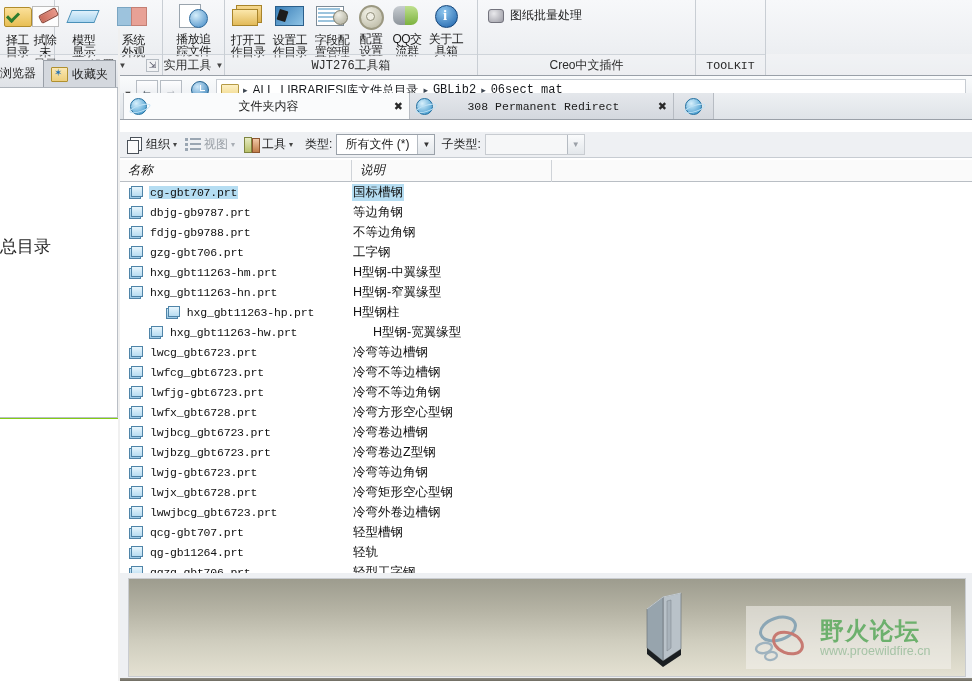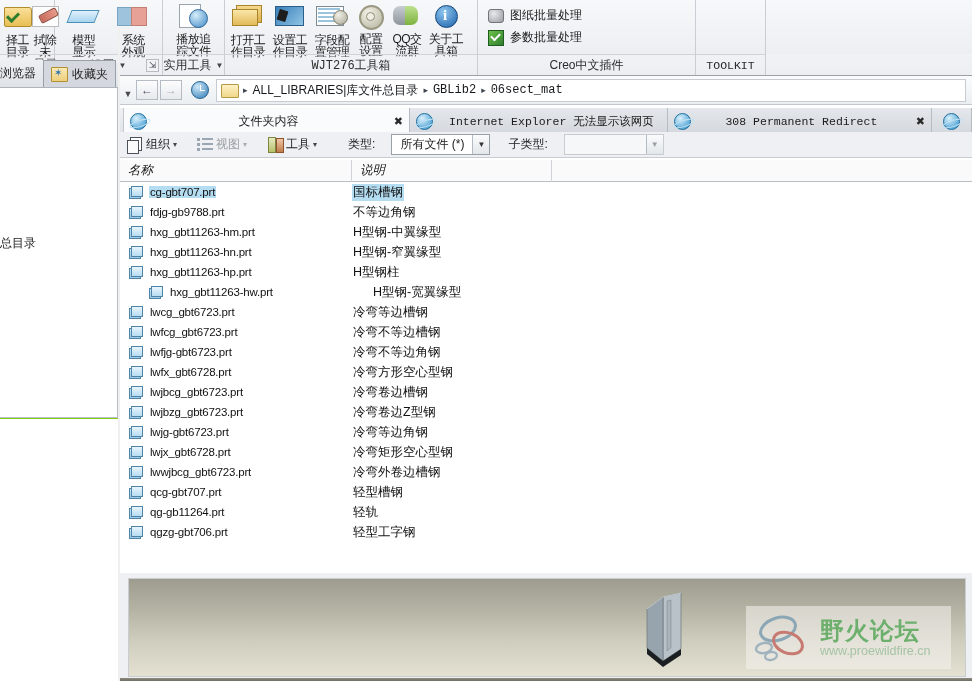--- a/index.html
+++ b/index.html
@@ -137,21 +137,21 @@
   }
   .fav-ico { width:16px;height:14px;position:relative;display:inline-block; }
   .fav-ico:before{content:"";position:absolute;left:0;top:0;width:15px;height:13px;
     background:linear-gradient(180deg,#fbe8b4,#edcf7d);border:1px solid #b0902f;border-radius:1px;}
   .fav-ico:after{content:"\2736";position:absolute;left:3px;top:-1px;color:#1f6fb5;font-size:10px;line-height:14px;}
   .navpanel {
     position:absolute; left:0; top:28px; width:118px; height:330px;
     background:#fff; border-right:1px solid #b9bec5; border-bottom:1px solid #b9bec5;
   }
   .navpanel .treetext {
-    position:absolute; left:0; top:147px; font-size:12px; color:#1f1f1f; white-space:nowrap;
+    position:absolute; left:0; top:147px; font-size:17px; color:#1f1f1f; white-space:nowrap;
   }
   .leftfill {
     position:absolute; left:0; top:359px; width:120px; height:322px; background:#fff;
   }
   .leftsplit {
     position:absolute; left:118px; top:28px; width:2px; height:653px; background:#f0f0f0;
   }
 
   
   .main { position:absolute; left:120px; top:76px; width:852px; height:605px; background:#fff; }
@@ -184,21 +184,21 @@
   .crumb-folder:before{content:"";position:absolute;left:0;top:0;width:16px;height:12px;
     background:linear-gradient(180deg,#fdf0c4,#f0d88b);border:1px solid #b59a45;border-radius:1px;}
   .crumb {
     font-family:"Liberation Mono","DejaVu Sans Mono",monospace;
     font-size:12px; color:#15181c; white-space:nowrap;
   }
   .crumb.cjk { font-family:"Liberation Sans",sans-serif; }
   .crumb-sep { color:#3c4550; font-size:9px; padding:0 1px; }
 
   .tabstrip {
-    position:absolute; left:0; top:32px; width:852px; height:27px;
+    position:absolute; left:0; top:17px; width:852px; height:27px;
     background:linear-gradient(180deg,#eef0f3,#dfe3e8);
     border-bottom:1px solid #9aa0a8;
     display:flex; align-items:stretch;
   }
   .tabstrip .lead { width:4px; border-right:1px solid #c2c7cd; }
   .btab {
     display:flex; align-items:center; gap:6px; padding:0 6px;
     border-right:1px solid #b7bcc3; font-size:12px; white-space:nowrap;
     position:relative;
   }
@@ -209,21 +209,21 @@
     border:1px solid #1f6d9e; position:relative; flex:none; }
   .ie-ico:after{content:"";position:absolute;left:-2px;top:6px;width:20px;height:5px;border-radius:50%;
     border:1px solid #bfe2f5; transform:rotate(-18deg);}
   .btab .ttl { flex:1; text-align:center; padding:0 10px; }
   .btab .ttl.mono { font-family:"Liberation Mono","DejaVu Sans Mono",monospace; font-size:11.5px; }
   .tabx { font-size:11px; color:#2a2a2a; font-weight:bold; padding-left:4px; }
 
   .cmdbar {
     position:absolute; left:0; top:56px; width:852px; height:26px;
     background:#eef0f3; border-bottom:1px solid #c7ccd2;
-    display:flex; align-items:center; gap:16px; padding:0 5px;
+    display:flex; align-items:center; gap:4px; padding:0 5px;
   }
   .cmd { display:flex; align-items:center; gap:3px; font-size:12px; color:#1b1b1b; padding:0 2px; }
   .cmd.dim { color:#9aa0a7; }
   .cmd .cv { font-size:8px; color:#444; }
   .cmd.dim .cv { color:#a8adb4; }
   .ci { width:16px;height:15px;position:relative;flex:none; }
   .ci.organize:before{content:"";position:absolute;left:3px;top:0;width:10px;height:12px;border:1px solid #4a5159;background:#fff;}
   .ci.organize:after{content:"";position:absolute;left:0;top:3px;width:10px;height:12px;border:1px solid #4a5159;background:#fbfbfb;}
   .ci.view:before{content:"";position:absolute;left:0;top:1px;width:3px;height:3px;background:#9aa6b2;
     box-shadow:0 5px 0 #9aa6b2,0 10px 0 #9aa6b2;}
@@ -259,21 +259,21 @@
     background:#fff; overflow:hidden;
   }
   .frow { height:20px; display:flex; align-items:center; }
   .frow .fname { display:flex; align-items:center; gap:7px; padding-left:9px; width:232px; }
   .fico { width:13px;height:12px;position:relative;flex:none; }
   .fico:before{content:"";position:absolute;left:0;top:2px;width:10px;height:9px;
     background:linear-gradient(180deg,#c9e7f7,#9cc9e6);border:1px solid #4f84a8;}
   .fico:after{content:"";position:absolute;left:2px;top:0;width:10px;height:9px;
     background:linear-gradient(180deg,#e8f6fd,#b8dcf1);border:1px solid #4f84a8;}
   .fname .ftxt {
-    font-family:Liberation Sans, sans-serif;
+    font-family:Liberation Mono, monospace;
     font-size:11.5px; color:#111; white-space:nowrap; letter-spacing:-0.2px;
   }
   .frow .fdesc { font-size:12.5px; color:#111; white-space:nowrap; }
   .frow.sel .hl { background:#b5ddf2; }
   .hl { display:inline-block; padding:0 1px; }
 
   .previewwrap {
     position:absolute; left:0; top:497px; width:852px; height:108px;
     background:#eef0f3; padding:5px 6px 4px 8px;
   }
@@ -415,24 +415,20 @@
       <div class="rgroup-label">
         <span class="cap" style="font-family:'Liberation Mono',monospace;font-size:12px">WJT276工具箱</span>
       </div>
     </div>
 
     <div class="rgroup" style="left:478px;width:218px">
       <div class="rgroup-body" style="display:block;padding-top:4px">
         <div class="plugrow">
           <span class="pico batch-dwg"></span>
           <span class="ptxt">图纸批量处理</span>
-        </div>
-        <div class="plugrow">
-          <span class="pico batch-par"></span>
-          <span class="ptxt">参数批量处理</span>
         </div>
       </div>
       <div class="rgroup-label">
         <span class="cap">Creo中文插件</span>
       </div>
     </div>
 
     <div class="rgroup" style="left:696px;width:70px">
       <div class="rgroup-body"></div>
       <div class="rgroup-label">
@@ -487,25 +483,20 @@
       </div>
     </div>
 
     <div class="tabstrip">
       <div class="lead"></div>
       <div class="btab active" style="width:286px">
         <span class="ie-ico"></span>
         <span class="ttl">文件夹内容</span>
         <span class="tabx">✖</span>
       </div>
-      <div class="btab inactive" style="width:258px">
-        <span class="ie-ico"></span>
-        <span class="ttl mono">Internet Explorer 无法显示该网页</span>
-        <span class="tabx">✖</span>
-      </div>
       <div class="btab inactive" style="width:264px">
         <span class="ie-ico"></span>
         <span class="ttl mono">308 Permanent Redirect</span>
         <span class="tabx">✖</span>
       </div>
       <div class="btab inactive" style="width:40px;justify-content:center">
         <span class="ie-ico"></span>
       </div>
     </div>
 
@@ -518,21 +509,21 @@
       <div class="cmd dim">
         <span class="ci view"></span>
         <span class="lbltxt" style="color:#9aa0a7">视图</span>
         <span class="cv">▾</span>
       </div>
       <div class="cmd">
         <span class="ci tools"></span>
         <span class="lbltxt">工具</span>
         <span class="cv">▾</span>
       </div>
-      <span class="lbltxt" style="margin-left:13px">类型:</span>
+      <span class="lbltxt" style="margin-left:6px">类型:</span>
       <div class="selbox">
         <span class="sv">所有文件 (*)</span>
         <span class="sarrow">▼</span>
       </div>
       <span class="lbltxt" style="margin-left:2px">子类型:</span>
       <div class="selbox empty">
         <span class="sv" style="flex:1"></span>
         <span class="sarrow">▼</span>
       </div>
     </div>
@@ -551,40 +542,54 @@
         <div class="frow sel">
           <div class="fname" style="width: 232px;">
             <span class="fico"></span>
             <span class="ftxt"><span class="hl">cg-gbt707.prt</span></span>
           </div>
           <div class="fdesc"><span class="hl">国标槽钢</span></div>
         </div>
         <div class="frow">
           <div class="fname" style="width: 232px;">
             <span class="fico"></span>
+            <span class="ftxt"><span class="hl">dbjg-gb9787.prt</span></span>
+          </div>
+          <div class="fdesc"><span class="hl">等边角钢</span></div>
+        </div>
+        <div class="frow">
+          <div class="fname" style="width: 232px;">
+            <span class="fico"></span>
             <span class="ftxt"><span class="hl">fdjg-gb9788.prt</span></span>
           </div>
           <div class="fdesc"><span class="hl">不等边角钢</span></div>
         </div>
         <div class="frow">
           <div class="fname" style="width: 232px;">
             <span class="fico"></span>
+            <span class="ftxt"><span class="hl">gzg-gbt706.prt</span></span>
+          </div>
+          <div class="fdesc"><span class="hl">工字钢</span></div>
+        </div>
+        <div class="frow">
+          <div class="fname" style="width: 232px;">
+            <span class="fico"></span>
             <span class="ftxt"><span class="hl">hxg_gbt11263-hm.prt</span></span>
           </div>
           <div class="fdesc"><span class="hl">H型钢-中翼缘型</span></div>
         </div>
         <div class="frow">
           <div class="fname" style="width: 232px;">
             <span class="fico"></span>
             <span class="ftxt"><span class="hl">hxg_gbt11263-hn.prt</span></span>
           </div>
           <div class="fdesc"><span class="hl">H型钢-窄翼缘型</span></div>
         </div>
         <div class="frow">
-          <div class="fname" style="width: 232px;">
+          <div class="fname" style="width: 232px; justify-content: center;">
             <span class="fico"></span>
             <span class="ftxt"><span class="hl">hxg_gbt11263-hp.prt</span></span>
           </div>
           <div class="fdesc"><span class="hl">H型钢柱</span></div>
         </div>
         <div class="frow">
           <div class="fname" style="width: 232px; margin-left: 20px;">
             <span class="fico"></span>
             <span class="ftxt"><span class="hl">hxg_gbt11263-hw.prt</span></span>
           </div>

